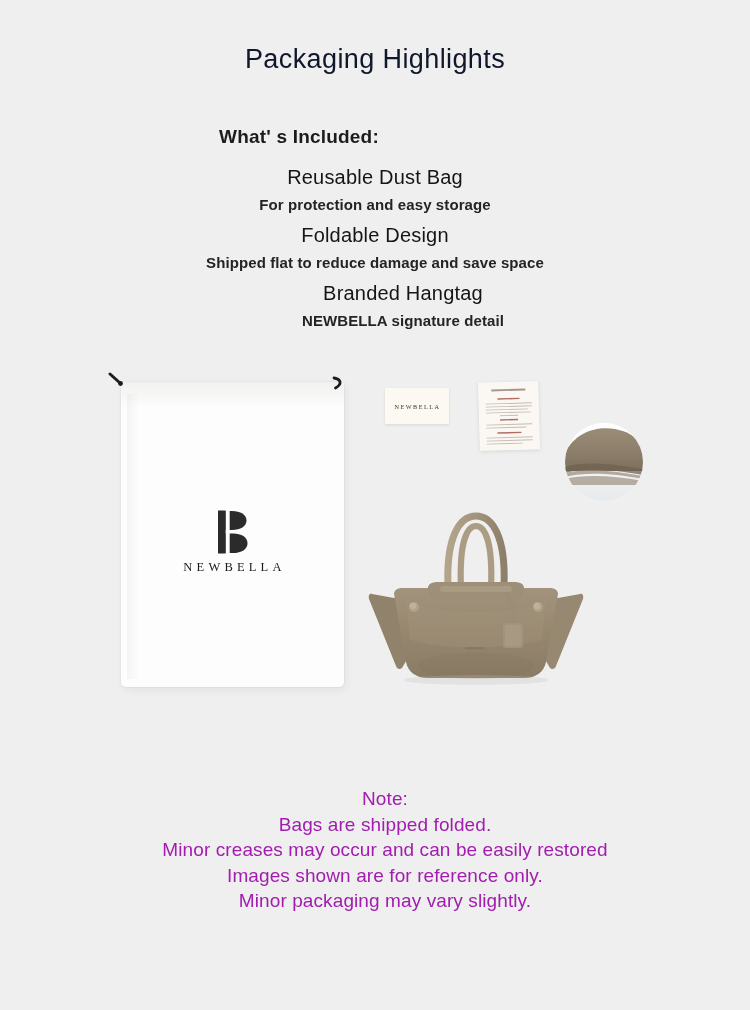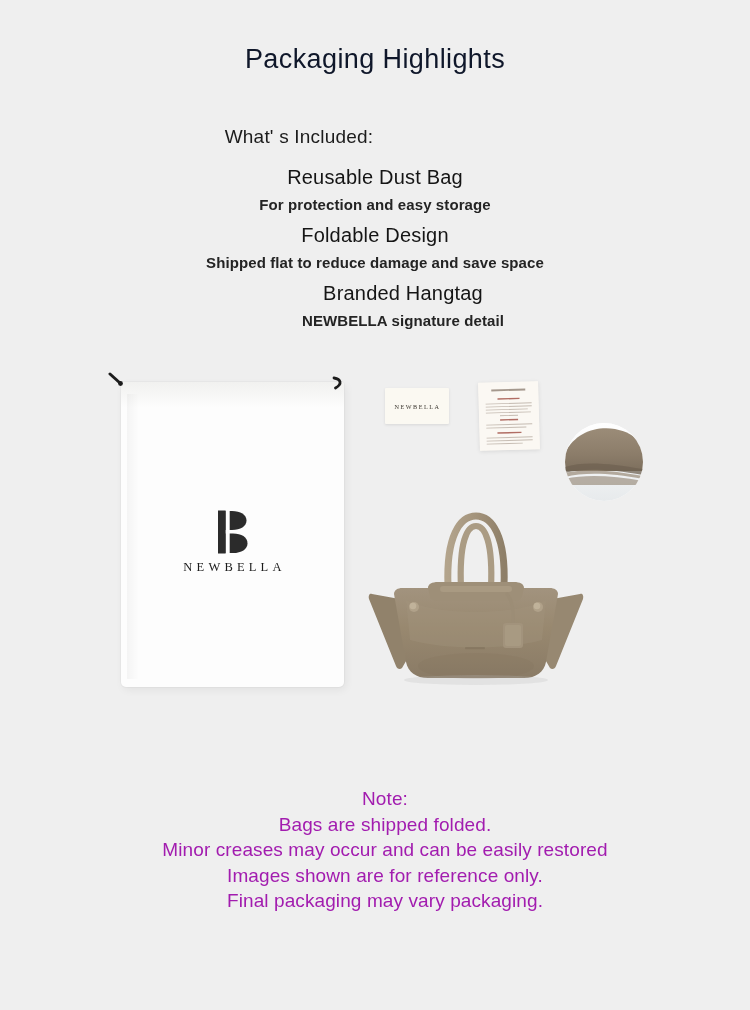--- a/index.html
+++ b/index.html
@@ -14,21 +14,21 @@
   .page{position:relative;width:750px;height:1010px;}
 
   
   .title{
     position:absolute;top:44px;left:0;width:750px;
     text-align:center;font-size:27px;font-weight:400;
     letter-spacing:.4px;color:#0f172a;
   }
   .included{
     position:absolute;top:126px;left:0;width:598px;
-    text-align:center;font-size:19px;font-weight:400;letter-spacing:.2px;
+    text-align:center;font-size:19px;font-weight:700;letter-spacing:.2px;
   }
   .feat{position:absolute;left:0;width:750px;text-align:center;}
   .feat .h{font-size:20px;font-weight:400;letter-spacing:.2px;color:#151515;}
   .feat .d{font-size:15px;font-weight:700;color:#242424;margin-top:7px;letter-spacing:.1px;}
   .f1{top:166px;}
   .f2{top:224px;}
   .f3{top:282px;padding-left:28px;}
 
   
   .montage{position:absolute;left:0;top:360px;width:633px;height:345px;font-family:Liberation Serif, serif;}
@@ -245,16 +245,16 @@
       </svg>
     </div>
 
   </div>
 
   <div class="note">
     <div>Note:</div>
     <div>Bags are shipped folded.</div>
     <div>Minor creases may occur and can be easily restored</div>
     <div>Images shown are for reference only.</div>
-    <div>Final packaging may vary packaging.</div>
+    <div>Minor packaging may vary slightly.</div>
   </div>
 
 </div>
 
 </body></html>

